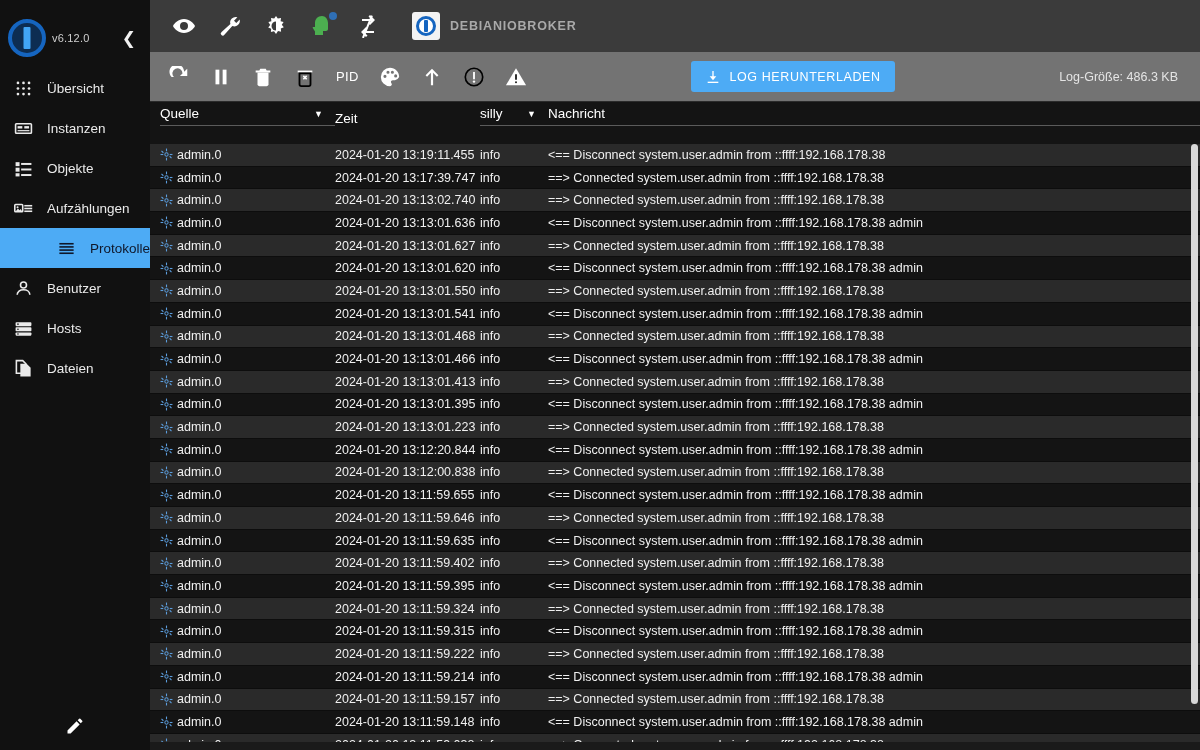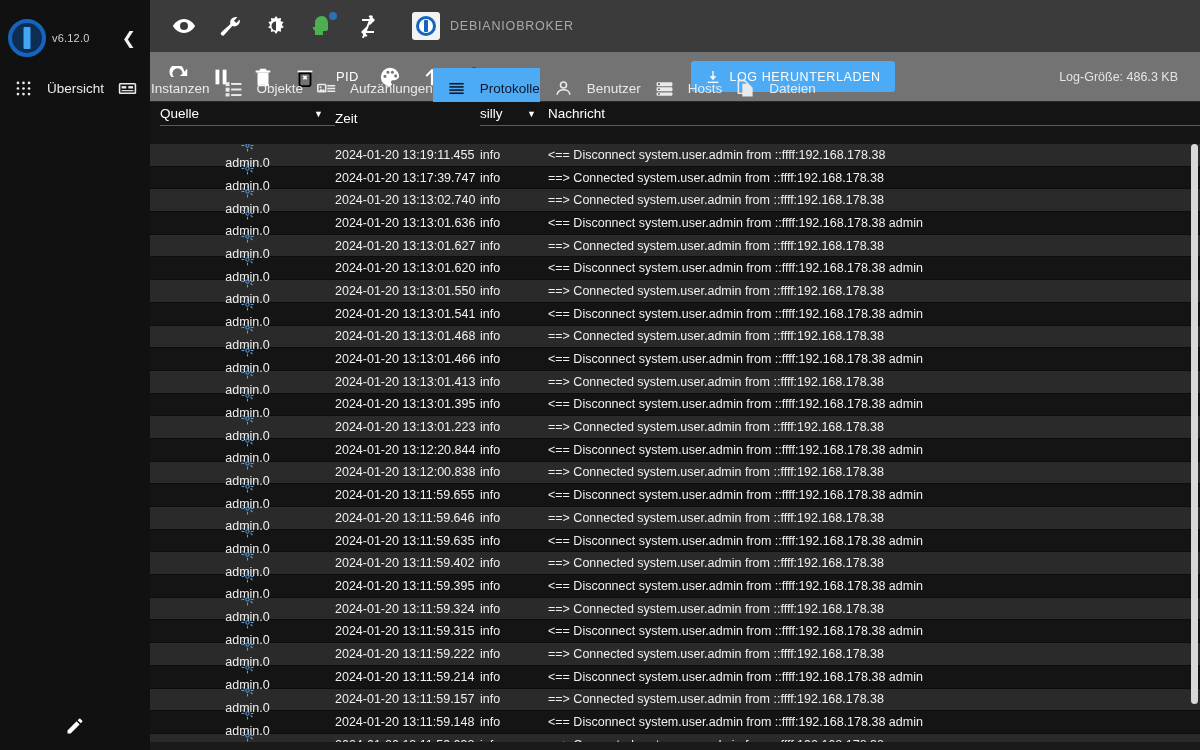--- a/index.html
+++ b/index.html
@@ -34,41 +34,41 @@
     width: 7px; height: 22px; background: #42a5f5; border-radius: 1px;
   }
   .brand-version {
     color: #cfcfcf; font-size: 11px; letter-spacing: .2px;
   }
   .collapse-btn {
     margin-left: auto; margin-right: 14px;
     color: #f1f1f1; font-size: 17px; line-height: 1;
     cursor: pointer; user-select: none;
   }
-  .nav { display: flex; flex-direction: row; margin-top: 4px; }
+  .nav { display: flex; flex-direction: column; margin-top: 4px; }
   .nav-item {
     height: 40px; display: flex; align-items: center;
     gap: 14px; padding-left: 14px;
     color: #eaeaea; font-size: 13.5px; cursor: pointer;
   }
   .nav-item.active { background: #4dabf5; color: #0f172a; justify-content: flex-end; }
   .nav-ico { width: 19px; height: 19px; flex: 0 0 19px; display:block; }
   .nav-ico svg { width: 19px; height: 19px; display: block; fill: currentColor; }
   .edit-fab {
     position: absolute; bottom: 14px; left: 0; right: 0;
     display: flex; justify-content: center; cursor: pointer; color: #fff;
   }
   .edit-fab svg { width: 20px; height: 20px; fill: #fff; }
 
   
   .main { flex: 1; display: flex; flex-direction: column; height: 750px; background: #1a1a1a; }
 
   .topbar {
     height: 52px; min-height: 52px; background: #3b3b3b;
-    display: flex; align-items: center; padding-left: 22px; gap: 22px;
+    display: flex; align-items: center; padding-left: 22px; gap: 22px; font-weight: bold;
   }
   .tb-ico { width: 24px; height: 24px; cursor: pointer; position: relative; color:#fff; }
   .tb-ico svg { width: 24px; height: 24px; display:block; fill: #ffffff; }
   .tb-ico.green svg { fill: #4caf50; }
   .tb-ico .dot {
     position: absolute; top: -2px; right: -3px;
     width: 8px; height: 8px; border-radius: 50%; background: #2f6fb5;
   }
   .host-chip { display: flex; align-items: center; gap: 10px; margin-left: 10px; }
   .host-logo {
@@ -119,21 +119,21 @@
   .col-msg  { flex: 1; }
 
   .rows { height: 598px; overflow: hidden; }
   .row {
     display: flex; align-items: center; height: 22.7px;
     padding-left: 10px; border-bottom: 1px solid #0d0d0d;
   }
   .row.odd  { background: #2a2a2a; }
   .row.even { background: #141414; }
   .cell { color: #f0f0f0; font-size: 12.5px; white-space: nowrap; overflow: hidden; }
-  .cell.src { display: flex; align-items: center; gap: 4px; flex-direction: column; }
+  .cell.src { display: flex; align-items: center; gap: 4px; }
   .src-ico { width: 13px; height: 13px; flex: 0 0 13px; }
   .src-ico svg { width: 13px; height: 13px; display: block; fill: #5c9ede; }
 
   .vscroll {
     position: absolute; top: 42px; right: 2px; width: 7px;
     height: 600px; background: transparent;
   }
   .vscroll .thumb {
     position: absolute; top: 0; left: 0; width: 7px; height: 560px;
     background: #d8d8d8; border-radius: 4px;

